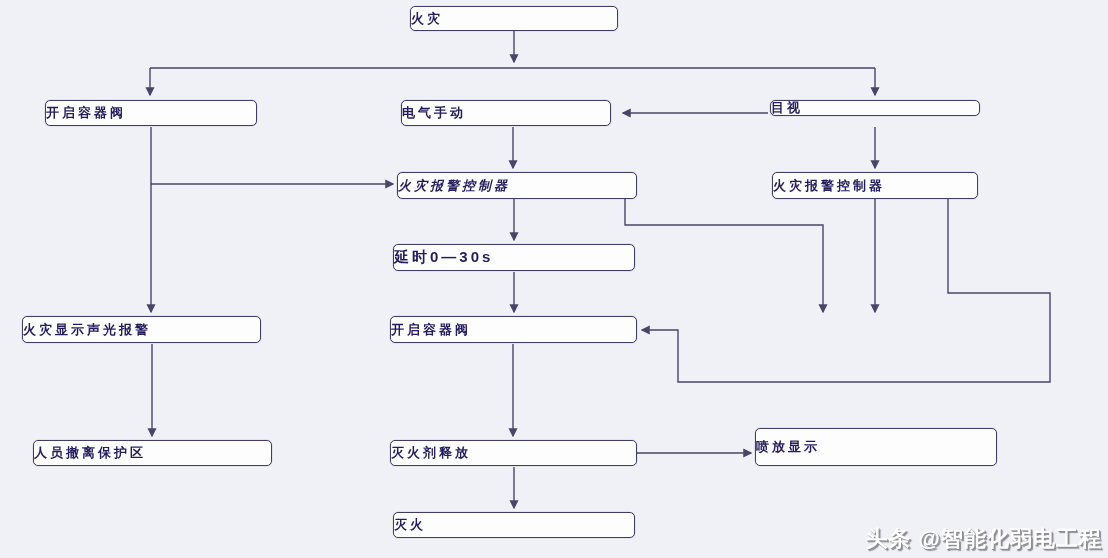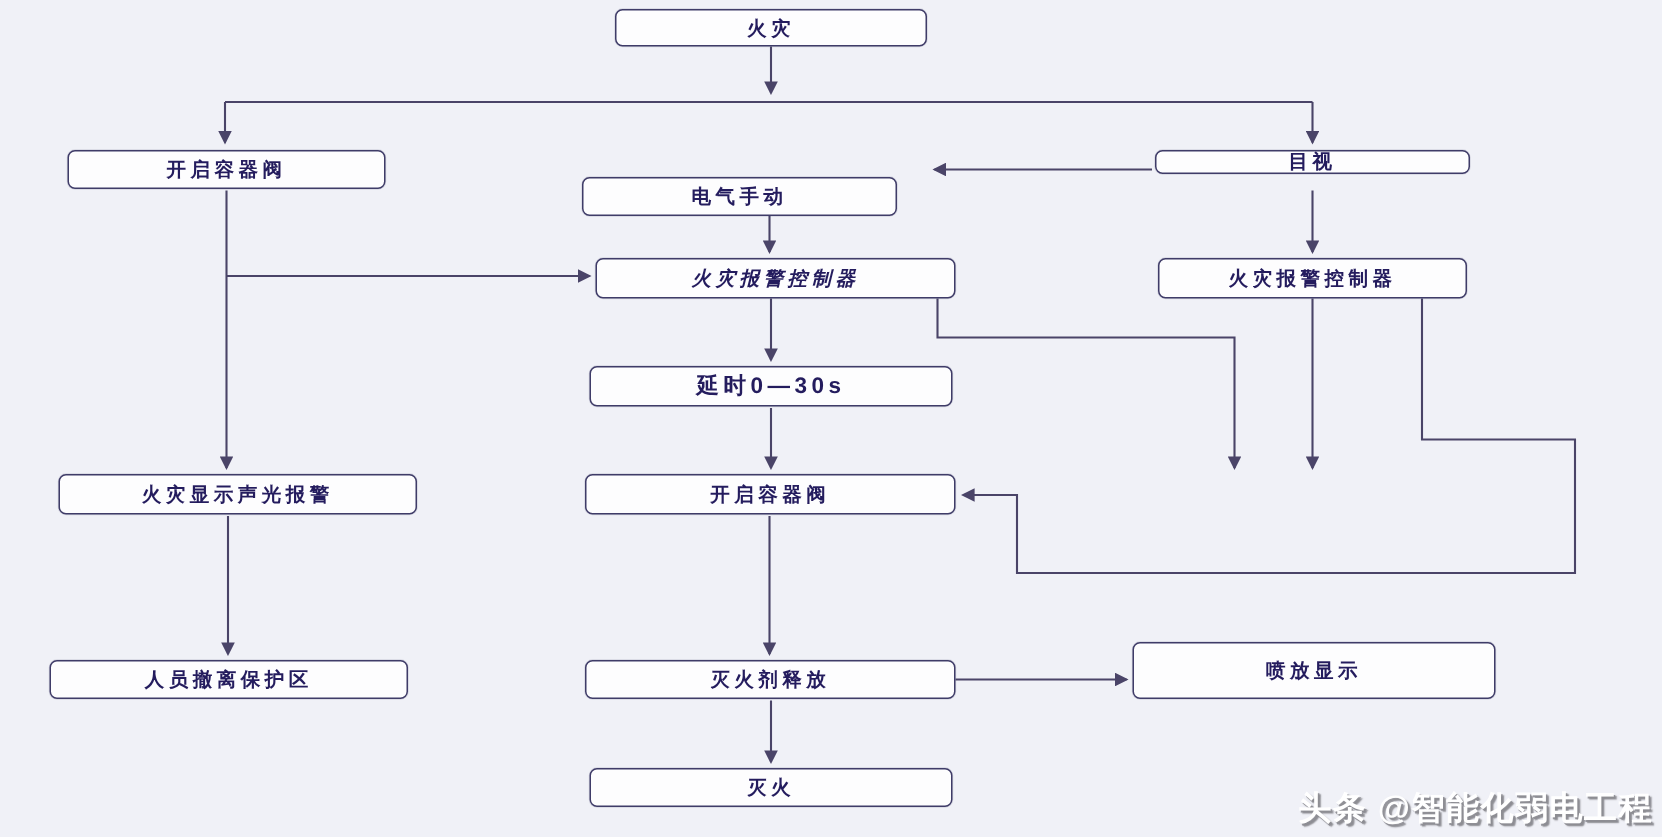--- a/index.html
+++ b/index.html
@@ -5,21 +5,21 @@
   html,body{margin:0;padding:0;background:#e8e9f0;}
   .stage{
     position:relative;width:1108px;height:558px;overflow:hidden;
     background:#f0f1f7;
     font-family:"Liberation Sans","DejaVu Sans",sans-serif;
   }
   .wires{position:absolute;left:0;top:0;width:1108px;height:558px;}
   .node{
     position:absolute;box-sizing:border-box;
     background:#fdfdfe;border:1.6px solid #3f3c68;border-radius:5px;
-    display:flex;align-items:center;justify-content:center;
+    display:flex;align-items:center;
     color:#241c5e;font-size:13px;font-weight:bold;letter-spacing:3px;
     box-shadow:0 0 0 0.5px rgba(63,60,104,.15);
   }
   .node span{white-space:nowrap;}
   .watermark{
     position:absolute;right:6px;bottom:4px;
     font-size:22px;font-weight:bold;color:#ffffff;letter-spacing:1px;
     text-shadow:2px 2px 1px #8d8d93, 1px 1px 0 #9a9aa0;
     font-family:"Liberation Sans","DejaVu Sans",sans-serif;
   }
@@ -72,41 +72,41 @@
   </svg>
 
   <div class="node" style="left:410px;top:6px;width:208px;height:25px;">
     <span>火灾</span>
   </div>
 
   <div class="node" style="left:45px;top:100px;width:212px;height:26px;">
     <span>开启容器阀</span>
   </div>
 
-  <div class="node" style="left:388px;top:100px;width:210px;height:26px;margin-top:18px;">
+  <div class="node" style="left:401px;top:100px;width:210px;height:26px;">
     <span>电气手动</span>
   </div>
 
   <div class="node" style="left:770px;top:100px;width:210px;height:16px;">
     <span>目视</span>
   </div>
 
   <div class="node" style="left:397px;top:172px;width:240px;height:27px;font-style:italic;">
     <span>火灾报警控制器</span>
   </div>
 
   <div class="node" style="left:772px;top:172px;width:206px;height:27px;">
     <span>火灾报警控制器</span>
   </div>
 
   <div class="node" style="left:393px;top:244px;width:242px;height:27px;font-size:15px;">
     <span>延时0—30s</span>
   </div>
 
-  <div class="node" style="left:39px;top:316px;width:239px;height:27px;">
+  <div class="node" style="left:22px;top:316px;width:239px;height:27px;">
     <span>火灾显示声光报警</span>
   </div>
 
   <div class="node" style="left:390px;top:316px;width:247px;height:27px;">
     <span>开启容器阀</span>
   </div>
 
 
   <div class="node" style="left:33px;top:440px;width:239px;height:26px;">
     <span>人员撤离保护区</span>

